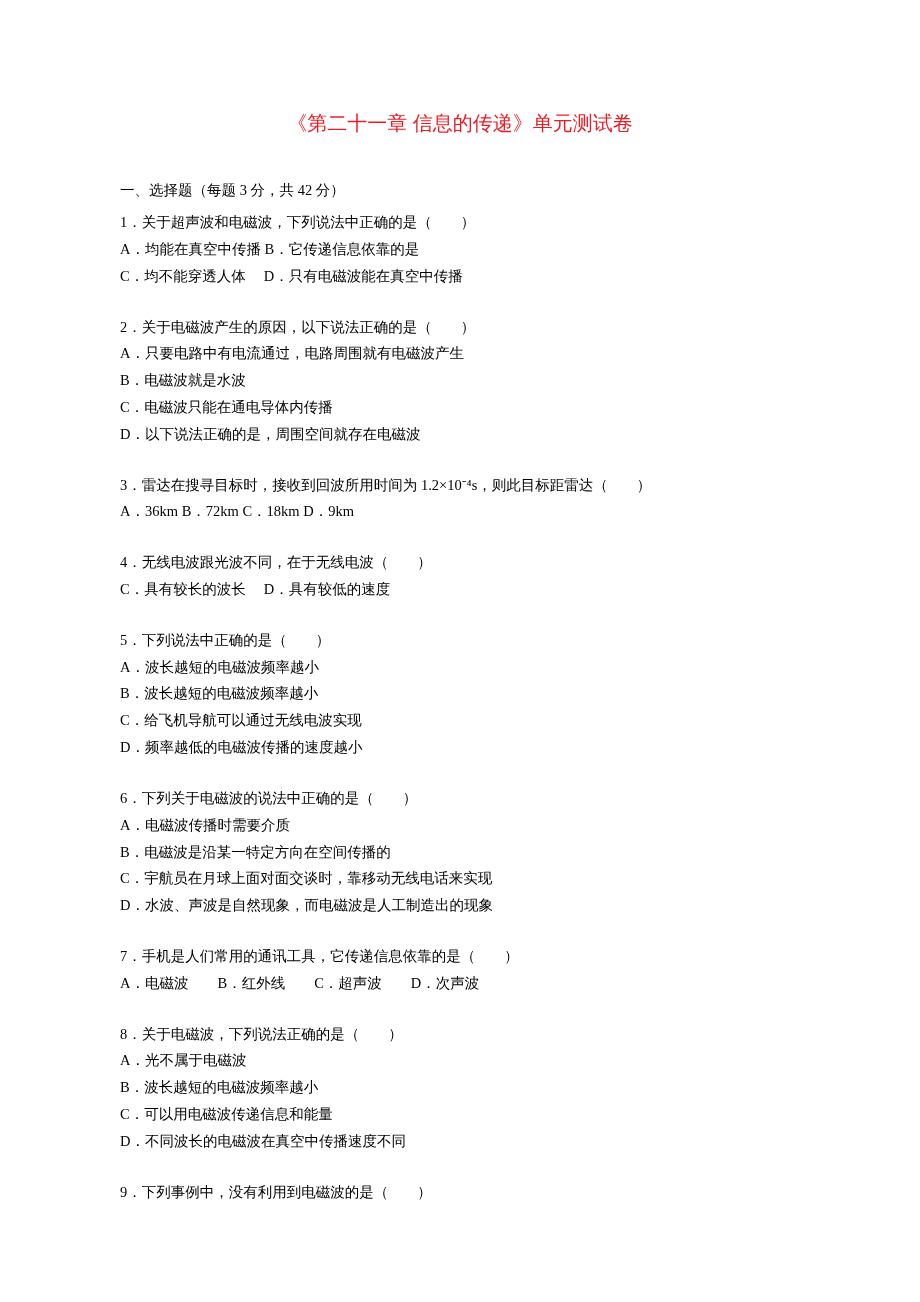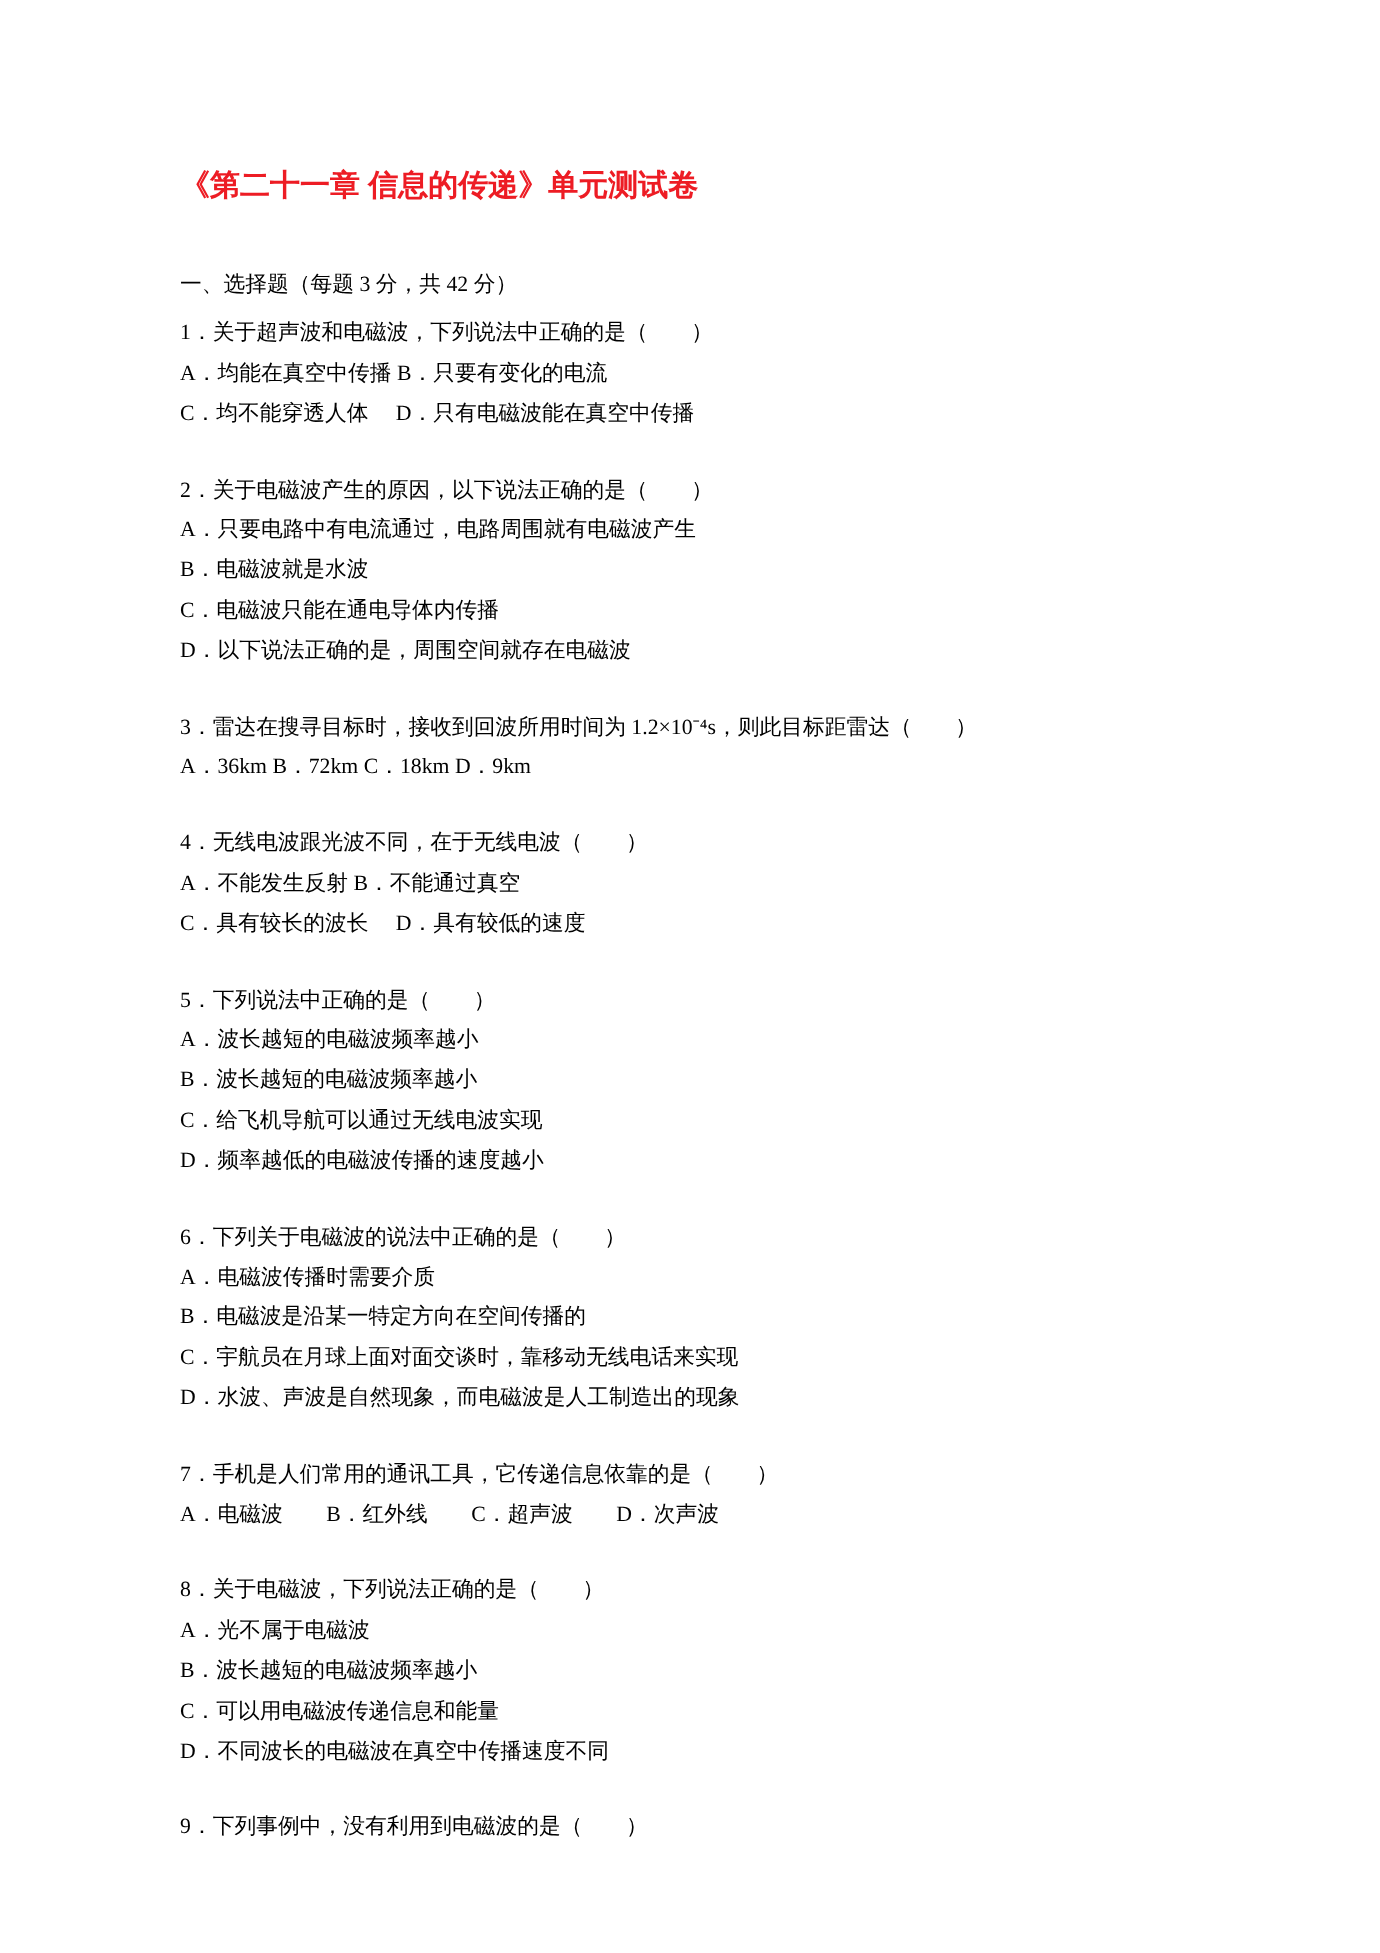--- a/index.html
+++ b/index.html
@@ -7,22 +7,23 @@
       padding: 0;
       background: #ffffff;
       font-family: "SimSun", "宋体", serif;
       width: 920px;
     }
     .page {
       padding: 110px 120px 60px 120px;
       box-sizing: border-box;
     }
     .title {
+      text-align: center;
       color: #ed1c24;
-      font-weight: bold;
+      font-weight: normal;
       font-size: 20px;
       margin-bottom: 40px;
       font-family: "SimHei", "黑体", sans-serif;
     }
     .section-header {
       font-size: 14.5px;
       color: #000;
       margin-bottom: 6px;
       line-height: 1.8;
     }
@@ -39,40 +40,39 @@
 </head>
 <body>
 
 <div class="page">
   <div class="title">《第二十一章 信息的传递》单元测试卷</div>
 
   <div class="section-header">一、选择题（每题 3 分，共 42 分）</div>
 
   <div class="question">
     <div class="q-text">1．关于超声波和电磁波，下列说法中正确的是（　　）</div>
-    <div class="q-option">A．均能在真空中传播 B．只要有变化的电流</div>
+    <div class="q-option">A．均能在真空中传播 B．它传递信息依靠的是</div>
     <div class="q-option">C．均不能穿透人体　 D．只有电磁波能在真空中传播</div>
   </div>
 
   <div class="question">
     <div class="q-text">2．关于电磁波产生的原因，以下说法正确的是（　　）</div>
     <div class="q-option">A．只要电路中有电流通过，电路周围就有电磁波产生</div>
     <div class="q-option">B．电磁波就是水波</div>
     <div class="q-option">C．电磁波只能在通电导体内传播</div>
     <div class="q-option">D．以下说法正确的是，周围空间就存在电磁波</div>
   </div>
 
   <div class="question">
     <div class="q-text">3．雷达在搜寻目标时，接收到回波所用时间为 1.2×10⁻⁴s，则此目标距雷达（　　）</div>
     <div class="q-option">A．36km B．72km C．18km D．9km</div>
   </div>
 
   <div class="question">
     <div class="q-text">4．无线电波跟光波不同，在于无线电波（　　）</div>
-    <div class="q-option">A．不能发生反射 B．不能通过真空</div>
     <div class="q-option">C．具有较长的波长　 D．具有较低的速度</div>
   </div>
 
   <div class="question">
     <div class="q-text">5．下列说法中正确的是（　　）</div>
     <div class="q-option">A．波长越短的电磁波频率越小</div>
     <div class="q-option">B．波长越短的电磁波频率越小</div>
     <div class="q-option">C．给飞机导航可以通过无线电波实现</div>
     <div class="q-option">D．频率越低的电磁波传播的速度越小</div>
   </div>

